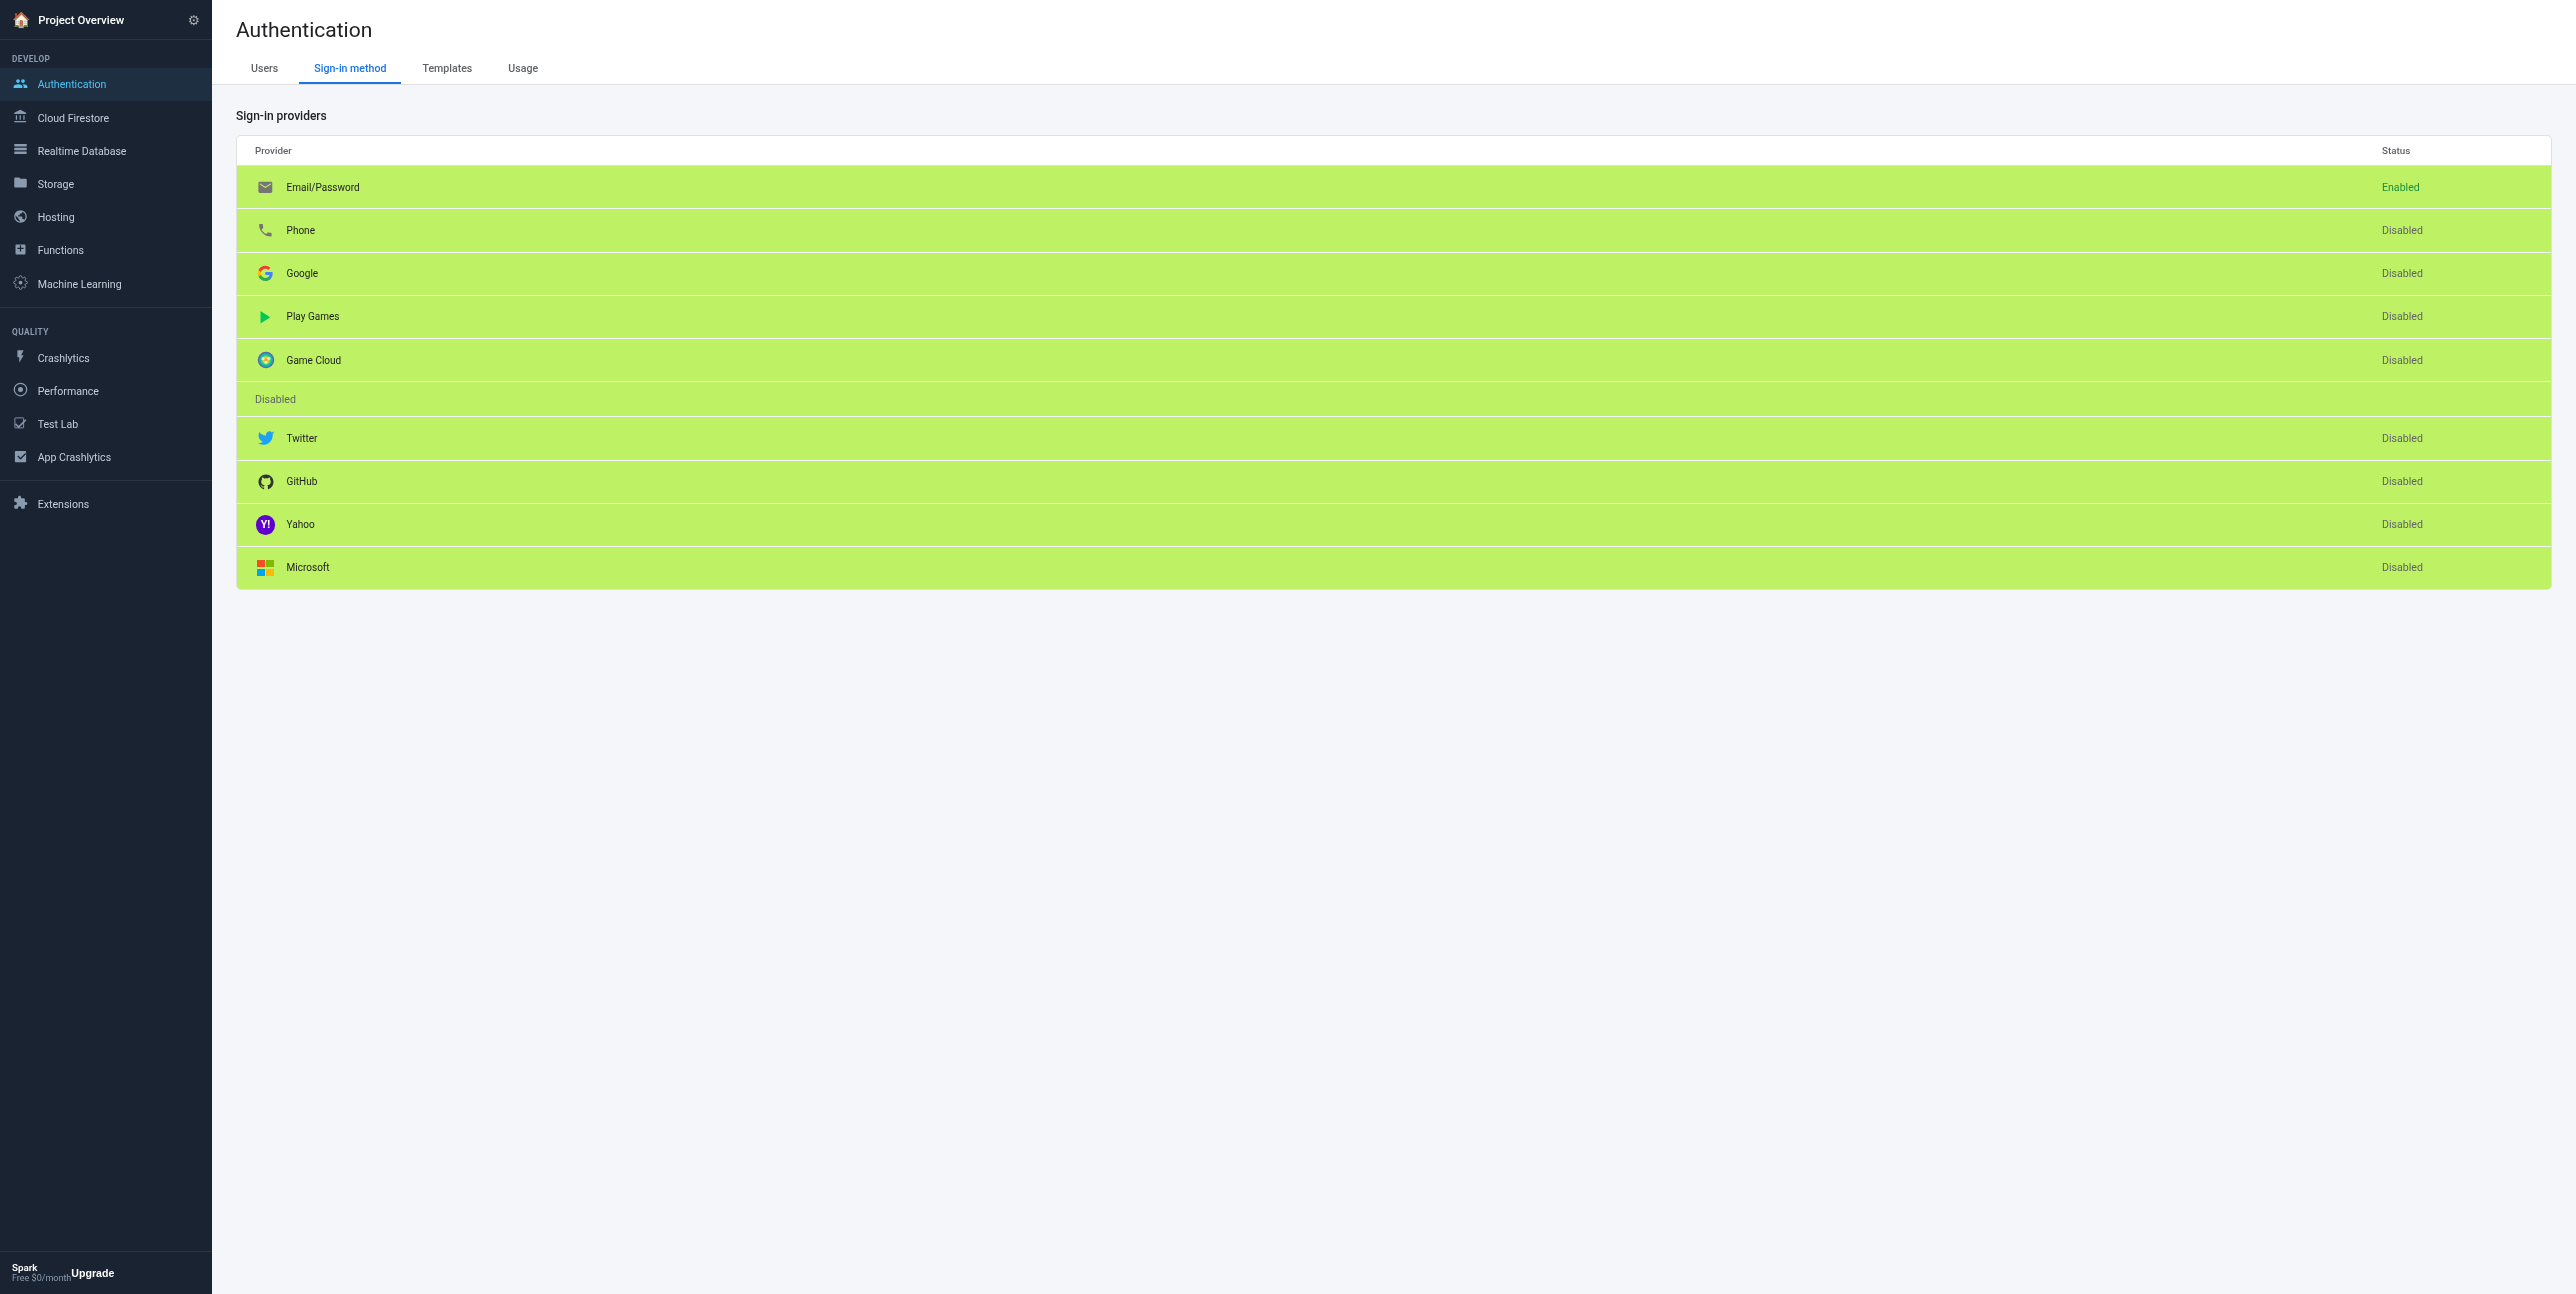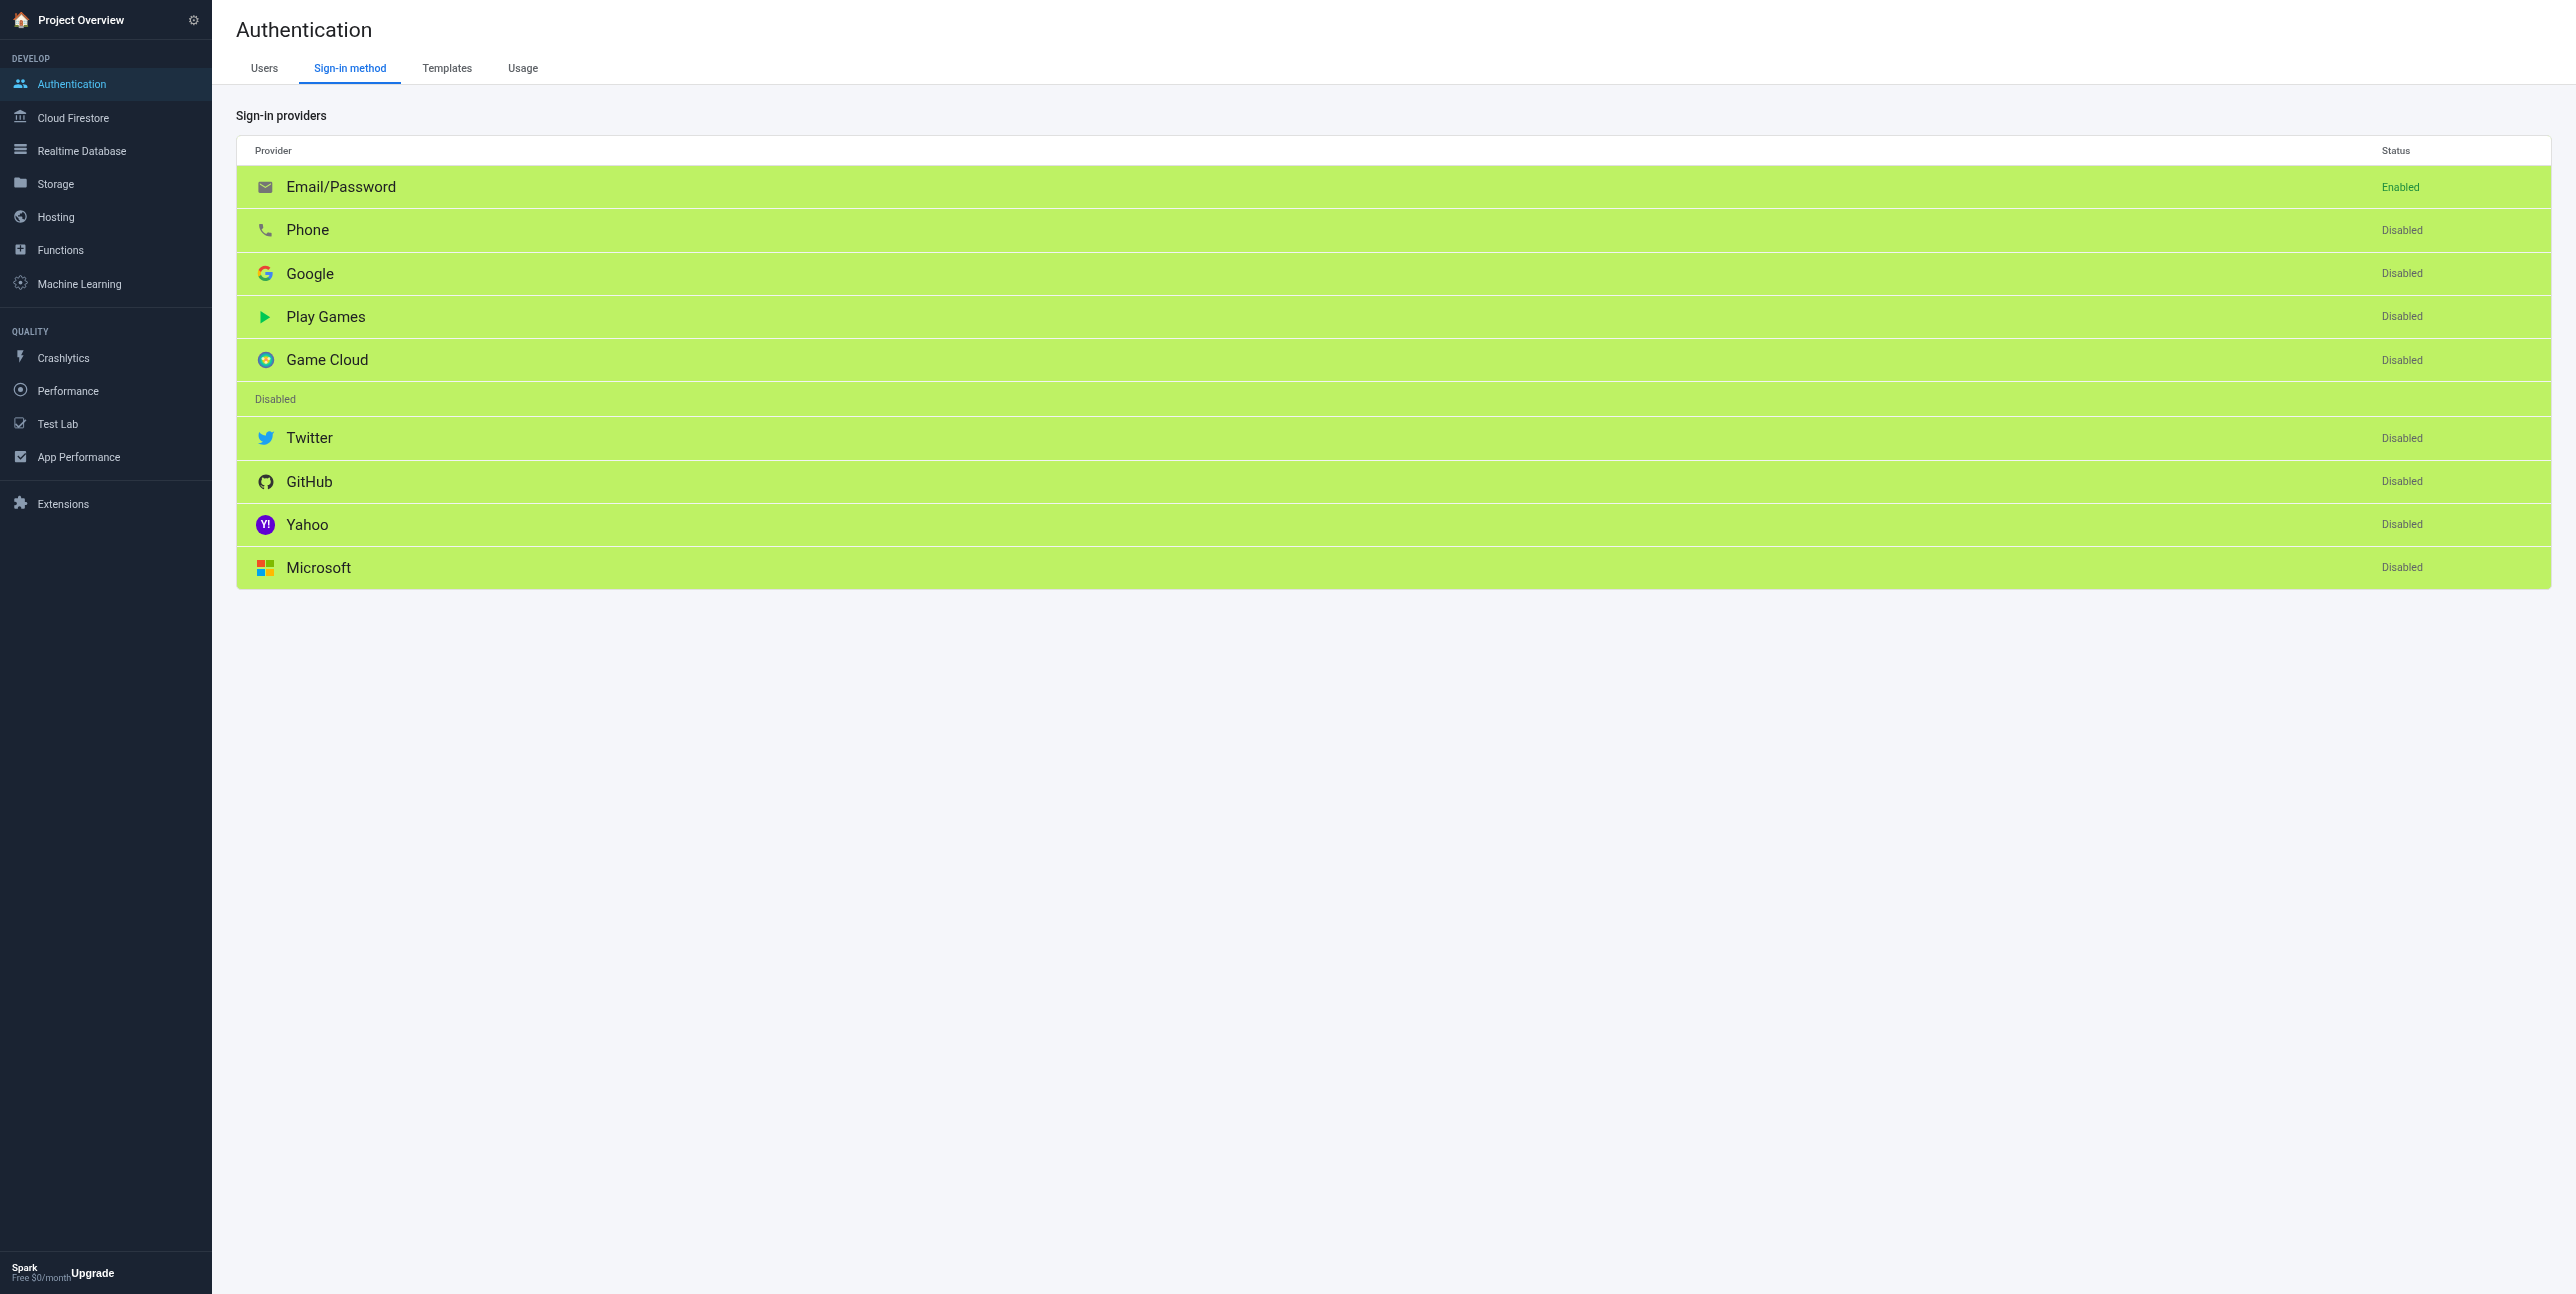--- a/index.html
+++ b/index.html
@@ -192,21 +192,21 @@
     .provider-icon {
       width: 21px;
       height: 21px;
       display: flex;
       align-items: center;
       justify-content: center;
       font-size: 15px;
       flex-shrink: 0;
     }
     .provider-name {
-      font-size: 15px;
+      font-size: 10px;
       color: #202124;
     }
     .status-cell {
       font-size: 10.6px;
     }
     .status-enabled { color: #1e8e3e; }
     .status-disabled { color: #5f6368; }
 
     
     .icon-email {
@@ -361,21 +361,21 @@
     </span>
     <span class="label">Test Lab</span>
   </div>
 
   <div class="sidebar-item">
     <span class="icon">
       <svg width="15" height="15" viewBox="0 0 24 24" fill="#8a9bb0">
           <path d="M19 3H5c-1.1 0-2 .9-2 2v14c0 1.1.9 2 2 2h14c1.1 0 2-.9 2-2V5c0-1.1-.9-2-2-2zm-7 14l-5-5 1.41-1.41L12 14.17l7.59-7.59L21 8l-9 9z"></path>
         </svg>
     </span>
-    <span class="label">App Performance</span>
+    <span class="label">App Crashlytics</span>
   </div>
 
   <hr class="sidebar-divider">
 
   <div class="sidebar-item">
     <span class="icon">
       <svg width="15" height="15" viewBox="0 0 24 24" fill="#8a9bb0">
           <path d="M20.5 11H19V7c0-1.1-.9-2-2-2h-4V3.5C13 2.12 11.88 1 10.5 1S8 2.12 8 3.5V5H4c-1.1 0-1.99.9-1.99 2v3.8H3.5c1.49 0 2.7 1.21 2.7 2.7s-1.21 2.7-2.7 2.7H2V20c0 1.1.9 2 2 2h3.8v-1.5c0-1.49 1.21-2.7 2.7-2.7 1.49 0 2.7 1.21 2.7 2.7V22H17c1.1 0 2-.9 2-2v-4h1.5c1.38 0 2.5-1.12 2.5-2.5S21.88 11 20.5 11z"></path>
         </svg>
     </span>

